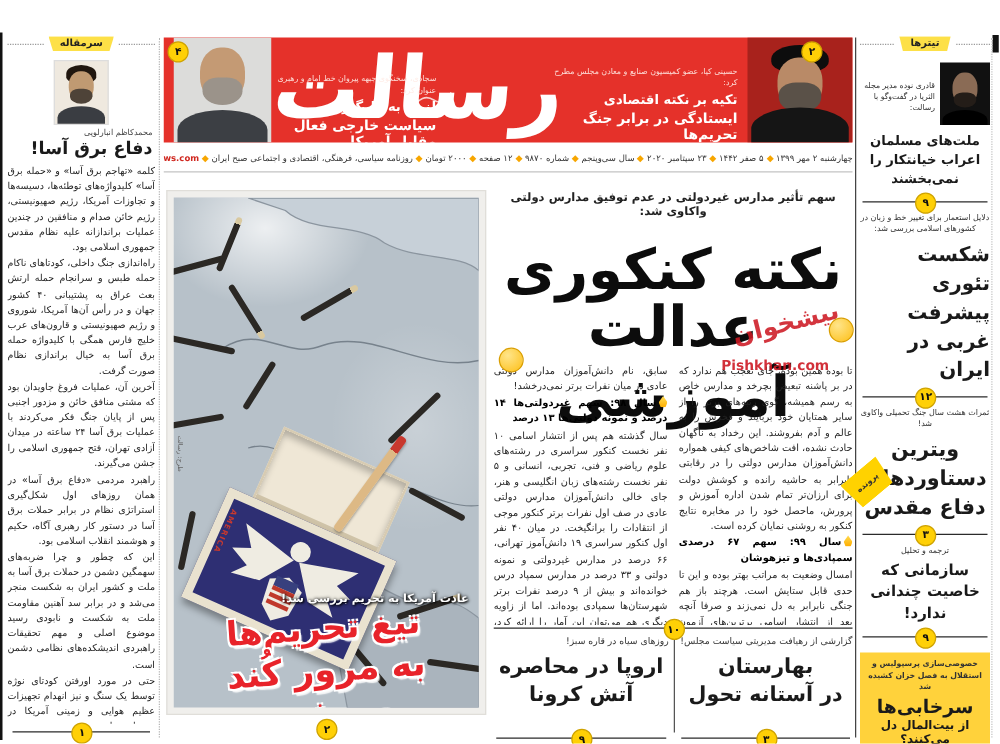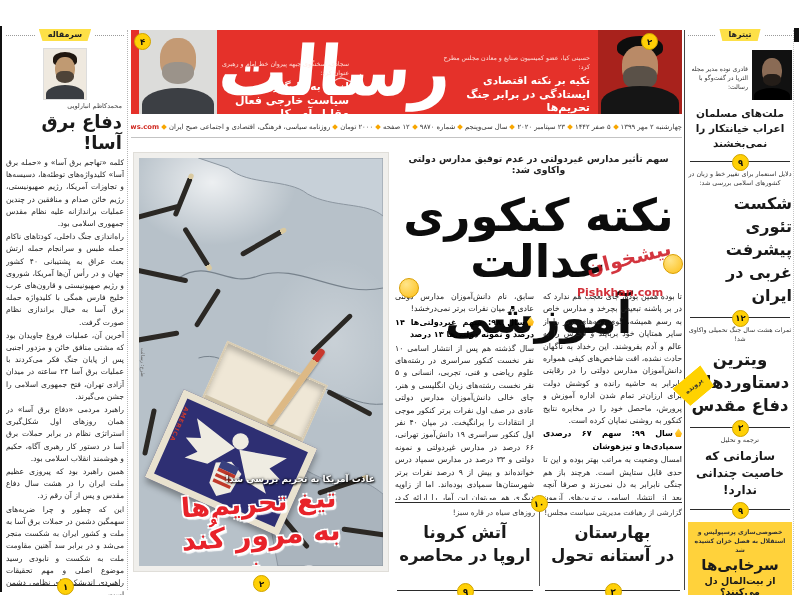--- a/index.html
+++ b/index.html
@@ -49,21 +49,21 @@
   .dateline .sep{display:inline-block;width:4px;height:4px;background:#f7a600;transform:rotate(45deg);margin:0 3px;flex:none;}
   .dateline .web{color:#d02820;font-weight:bold;direction:ltr;unicode-bidi:embed;}
   
   .editorial{position:absolute;left:6px;top:28px;width:118px;height:564px;}
   .ed-photo{width:42px;height:50px;margin:6px auto 2px;background:#efe9df;position:relative;overflow:hidden;border:1px solid #ddd;}
   .ed-photo .hair{position:absolute;left:50%;transform:translateX(-50%);top:3px;width:24px;height:14px;background:#20170f;border-radius:50% 50% 30% 30%;}
   .ed-photo .head{position:absolute;left:50%;transform:translateX(-50%);top:8px;width:20px;height:24px;background:#c09a72;border-radius:46%;}
   .ed-photo .beard{position:absolute;left:50%;transform:translateX(-50%);top:22px;width:18px;height:12px;background:#4e4338;border-radius:40% 40% 50% 50%;}
   .ed-photo .suit{position:absolute;left:50%;transform:translateX(-50%);bottom:-4px;width:38px;height:18px;background:#3a3d42;border-radius:50% 50% 0 0;}
   .ed-author{font-size:6.5px;text-align:right;color:#444;margin:2px 2px 1px;}
-  .ed-head{font-size:18px;font-weight:bold;margin:1px 2px 4px;}
+  .ed-head{font-size:14px;font-weight:bold;margin:1px 2px 4px;}
   .ed-body{height:448px;overflow:hidden;text-align:justify;}
   .ed-body p{font-size:7.6px;line-height:12.2px;margin:0 0 1px;color:#222;}
   .ed-rule{position:absolute;bottom:6px;left:4px;right:4px;}
   
   .sidebar{position:absolute;left:688px;top:28px;width:104px;height:564px;}
   .sb-top{display:flex;gap:4px;margin-top:8px;height:52px;}
   .sb-photo{width:40px;height:50px;background:#111;position:relative;overflow:hidden;flex:none;}
   .sb-photo .head{position:absolute;left:50%;transform:translateX(-50%);top:8px;width:20px;height:26px;background:#8a6b55;border-radius:46%;}
   .sb-photo .beard{position:absolute;left:50%;transform:translateX(-50%);top:24px;width:18px;height:12px;background:#241d18;border-radius:40% 40% 50% 50%;}
   .sb-photo .body{position:absolute;left:50%;transform:translateX(-50%);bottom:-4px;width:36px;height:16px;background:#000;border-radius:50% 50% 0 0;}
@@ -208,21 +208,20 @@
       <div class="beard"></div>
       <div class="suit"></div>
     </div>
     <div class="ed-author">محمدکاظم انبارلویی</div>
     <div class="ed-head">دفاع برق آسا!</div>
     <div class="ed-body">
       <p>کلمه «تهاجم برق آسا» و «حمله برق آسا» کلیدواژه‌های توطئه‌ها، دسیسه‌ها و تجاوزات آمریکا، رژیم صهیونیستی، رژیم خائن صدام و منافقین در چندین عملیات براندازانه علیه نظام مقدس جمهوری اسلامی بود.</p>
       <p>راه‌اندازی جنگ داخلی، کودتاهای ناکام حمله طبس و سرانجام حمله ارتش بعث عراق به پشتیبانی ۴۰ کشور جهان و در رأس آن‌ها آمریکا، شوروی و رژیم صهیونیستی و قارون‌های عرب خلیج فارس همگی با کلیدواژه حمله برق آسا به خیال براندازی نظام صورت گرفت.</p>
       <p>آخرین آن، عملیات فروغ جاویدان بود که مشتی منافق خائن و مزدور اجنبی پس از پایان جنگ فکر می‌کردند با عملیات برق آسا ۲۴ ساعته در میدان آزادی تهران، فتح جمهوری اسلامی را جشن می‌گیرند.</p>
       <p>راهبرد مردمی «دفاع برق آسا» در همان روزهای اول شکل‌گیری استراتژی نظام در برابر حملات برق آسا در دستور کار رهبری آگاه، حکیم و هوشمند انقلاب اسلامی بود.</p>
-      <p>همین راهبرد بود که پیروزی عظیم ملت ایران را در هشت سال دفاع مقدس و پس از آن رقم زد.</p>
       <p>این که چطور و چرا ضربه‌های سهمگین دشمن در حملات برق آسا به ملت و کشور ایران به شکست منجر می‌شد و در برابر سد آهنین مقاومت ملت به شکست و نابودی رسید موضوع اصلی و مهم تحقیقات راهبردی اندیشکده‌های نظامی دشمن است.</p>
       <p>حتی در مورد اورفتن کودتای نوژه توسط یک سنگ و نیز انهدام تجهیزات عظیم هوایی و زمینی آمریکا در صحرای طبس موضوع بررسی و تحقیق این اندیشکده‌هاست.</p>
 
     </div>
     <div class="rule ed-rule">
       <span class="pc">۱</span>
     </div>
   </aside>
 
   <aside class="sidebar">
@@ -357,21 +356,21 @@
       <div>در آستانه تحول</div>
     </div>
     <div class="rule">
         <span class="pc">۳</span>
       </div>
   </div>
   <div class="bbox-vdiv"></div>
   <div class="bbox bbox-l">
     <div class="bk">روزهای سیاه در قاره سبز!</div>
     <div class="bh">
+      <div>اروپا در محاصره</div>
       <div>آتش کرونا</div>
-      <div>اروپا در محاصره</div>
     </div>
     <div class="rule">
         <span class="pc">۹</span>
       </div>
   </div>
 
 </div>
 
 </body></html>

